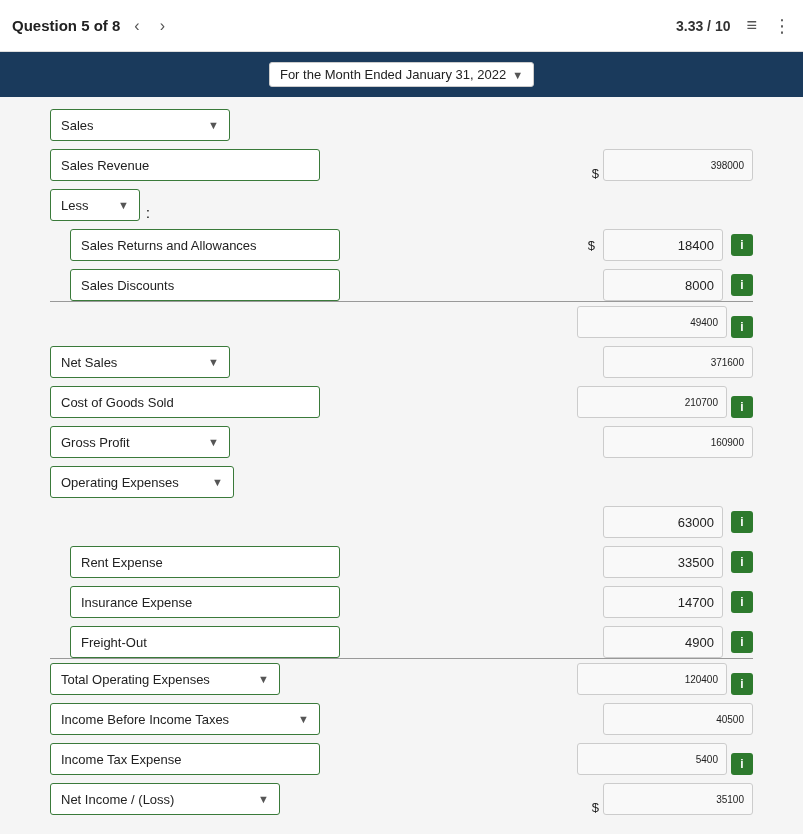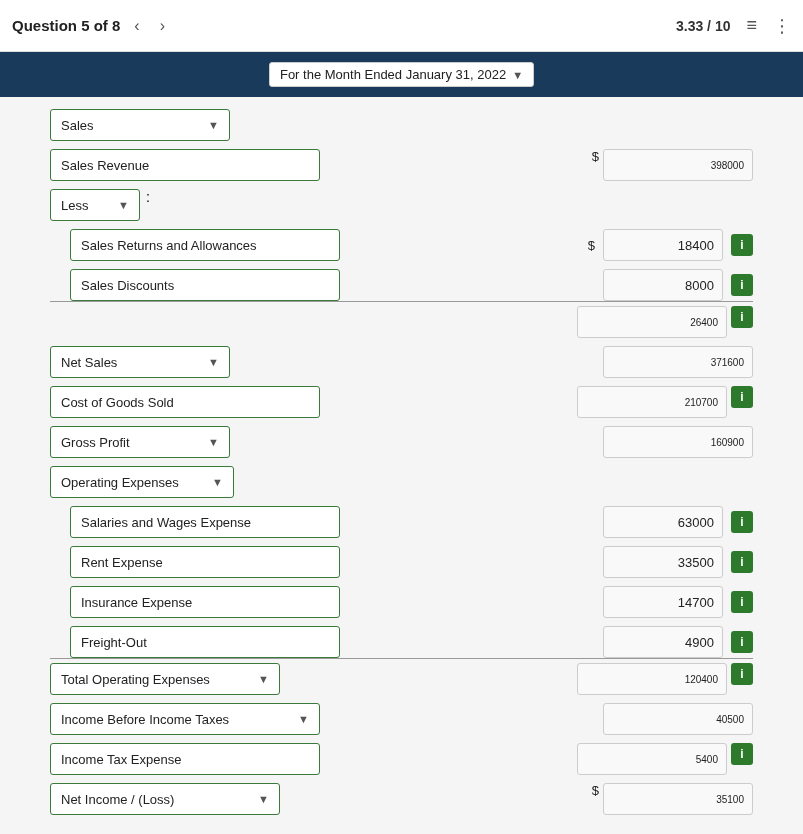--- a/index.html
+++ b/index.html
@@ -75,21 +75,21 @@
       gap: 6px;
     }
     .month-dropdown .chevron { font-size: 11px; color: #555; }
 
     .form-area {
       padding: 0 50px;
     }
 
     .row {
       display: flex;
-      align-items: flex-start;
+      align-items: flex-end;
       margin-bottom: 8px;
     }
 
     .field-box {
       border: 1px solid #3a7a3a;
       border-radius: 3px;
       background: #fff;
       padding: 5px 10px;
       font-size: 13px;
       color: #222;
@@ -255,21 +255,21 @@
         <div class="number-input">
           <span>8000</span>
         </div>
         <button class="info-btn">i</button>
       </div>
     </div>
 
     <div class="row">
       <div class="spacer"></div>
       <div class="number-input-large">
-        <span>26400</span>
+        <span>49400</span>
       </div>
       <button class="info-btn">i</button>
     </div>
 
     <div class="row">
       <div class="field-select w180">
         <span>Net Sales</span>
         <span class="chevron">▼</span>
       </div>
       <div class="spacer"></div>
@@ -301,23 +301,20 @@
     </div>
 
     <div class="row">
       <div class="field-select w200">
         <span>Operating Expenses</span>
         <span class="chevron">▼</span>
       </div>
     </div>
 
     <div class="row indent">
-      <div class="field-box w270">
-        <span>Salaries and Wages Expense</span>
-      </div>
       <div style="margin-left:auto; display:flex; align-items:center; gap:4px;">
         <div class="number-input">
           <span>63000</span>
         </div>
         <button class="info-btn">i</button>
       </div>
     </div>
 
     <div class="row indent">
       <div class="field-box w270">

